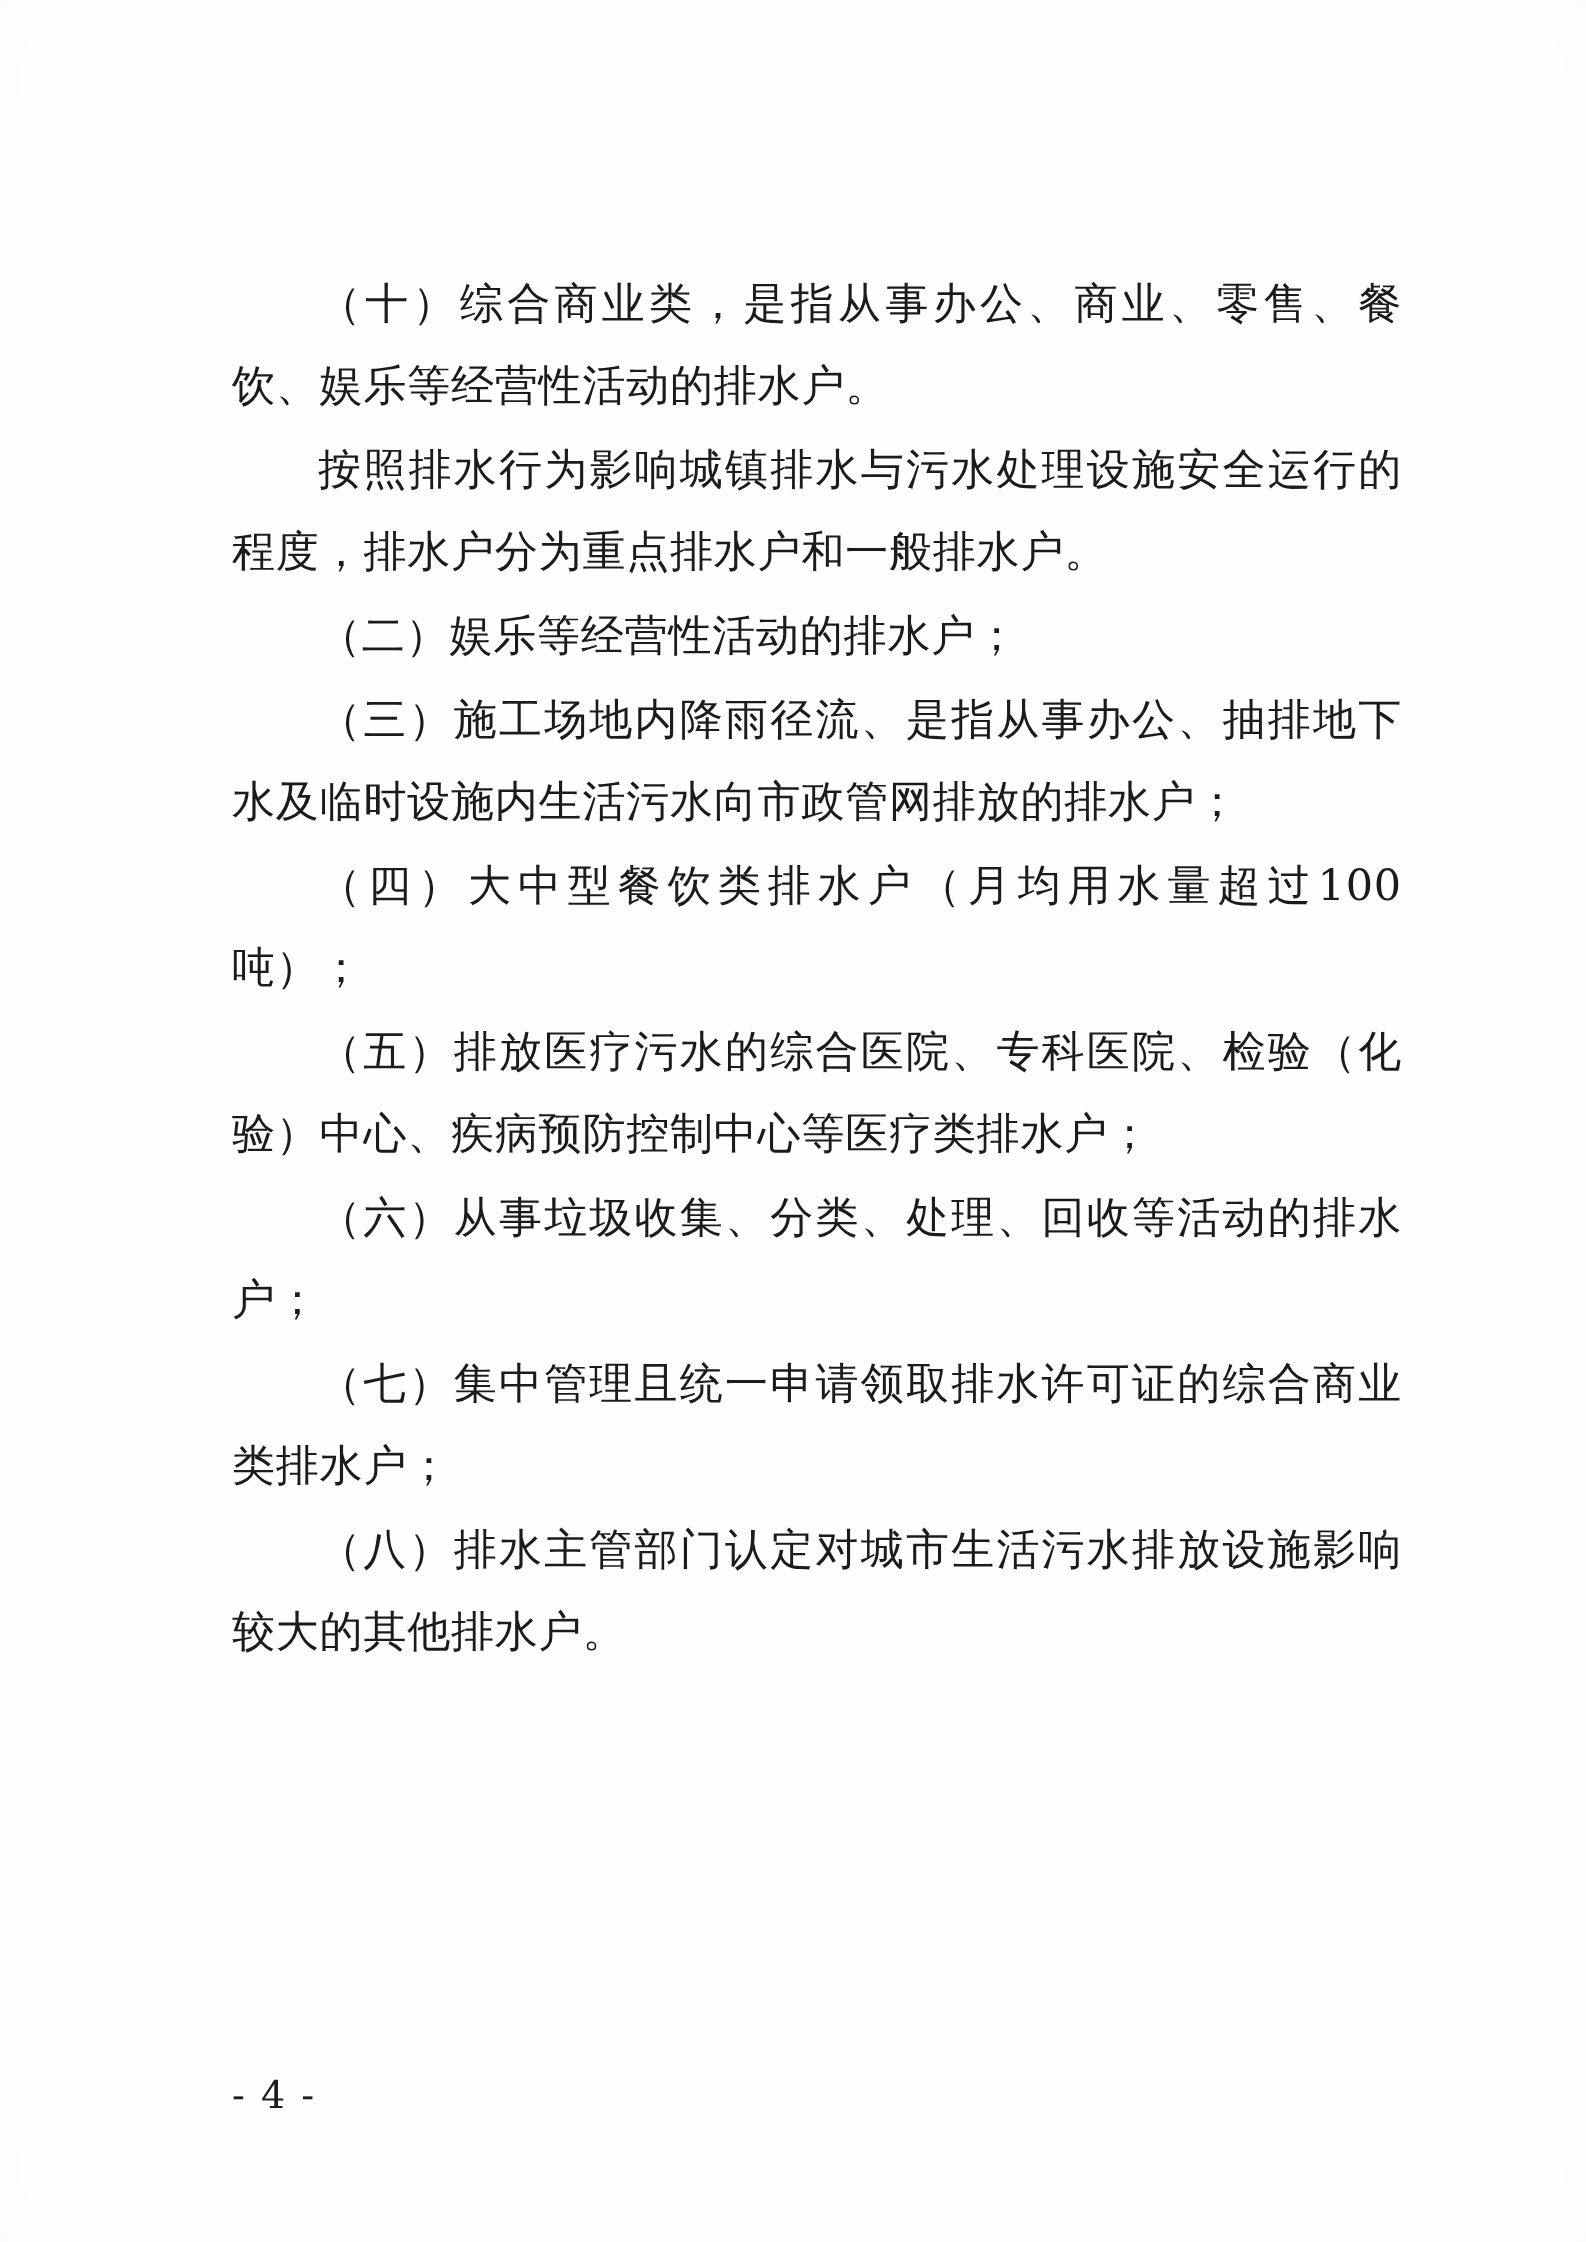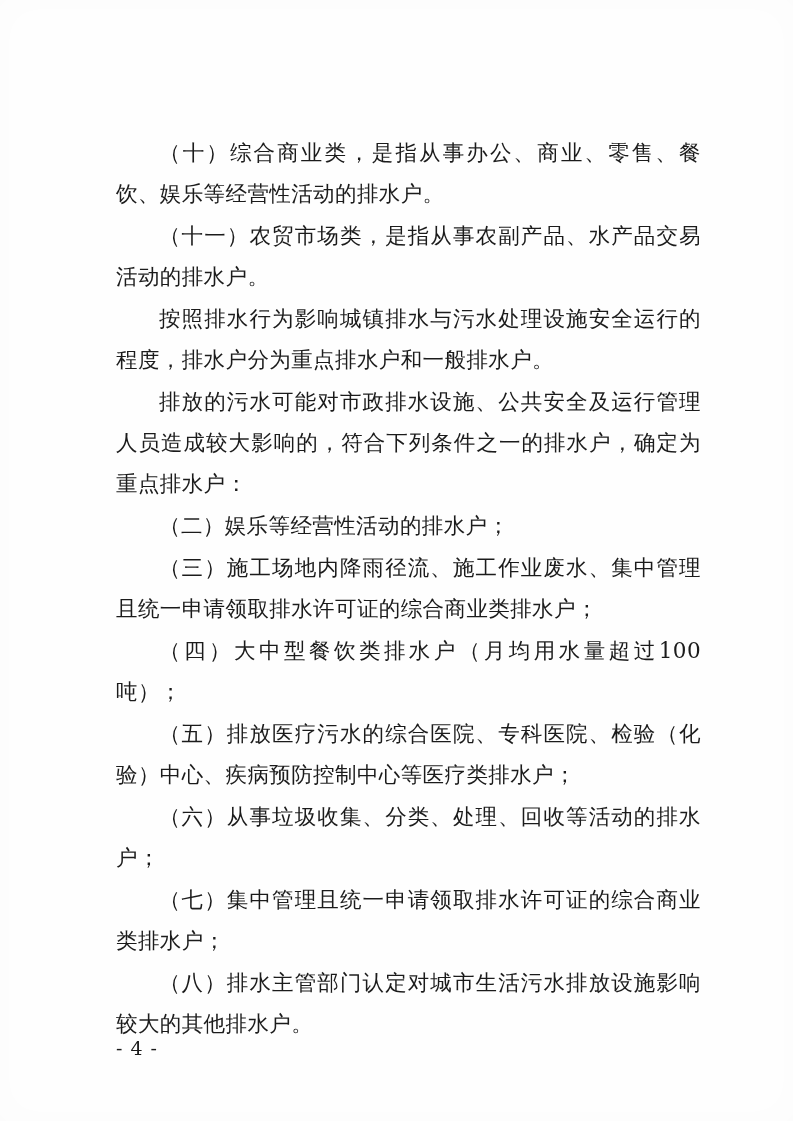--- a/index.html
+++ b/index.html
@@ -52,25 +52,23 @@
     pointer-events: none;
     box-shadow: inset 0 0 40px rgba(0,0,0,0.012);
   }
 </style>
 </head>
 <body>
 
 <div class="page">
   <div class="body-text">
     <p class="para">（十）综合商业类，是指从事办公、商业、零售、餐饮、娱乐等经营性活动的排水户。</p>
-    <p class="para">（十一）农贸市场类，是指从事农副产品、水产品交易活动的排水户。</p>
     <p class="para">按照排水行为影响城镇排水与污水处理设施安全运行的程度，排水户分为重点排水户和一般排水户。</p>
-    <p class="para">排放的污水可能对市政排水设施、公共安全及运行管理人员造成较大影响的，符合下列条件之一的排水户，确定为重点排水户：</p>
     <p class="para">（二）娱乐等经营性活动的排水户；</p>
-    <p class="para">（三）施工场地内降雨径流、施工作业废水、集中管理且统一申请领取排水许可证的综合商业类排水户；</p>
+    <p class="para">（三）施工场地内降雨径流、是指从事办公、抽排地下水及临时设施内生活污水向市政管网排放的排水户；</p>
     <p class="para">（四）大中型餐饮类排水户（月均用水量超过100吨）；</p>
     <p class="para">（五）排放医疗污水的综合医院、专科医院、检验（化验）中心、疾病预防控制中心等医疗类排水户；</p>
     <p class="para">（六）从事垃圾收集、分类、处理、回收等活动的排水户；</p>
     <p class="para">（七）集中管理且统一申请领取排水许可证的综合商业类排水户；</p>
     <p class="para">（八）排水主管部门认定对城市生活污水排放设施影响较大的其他排水户。</p>
 
   </div>
   <div class="footer">- 4 -</div>
 </div>
 

